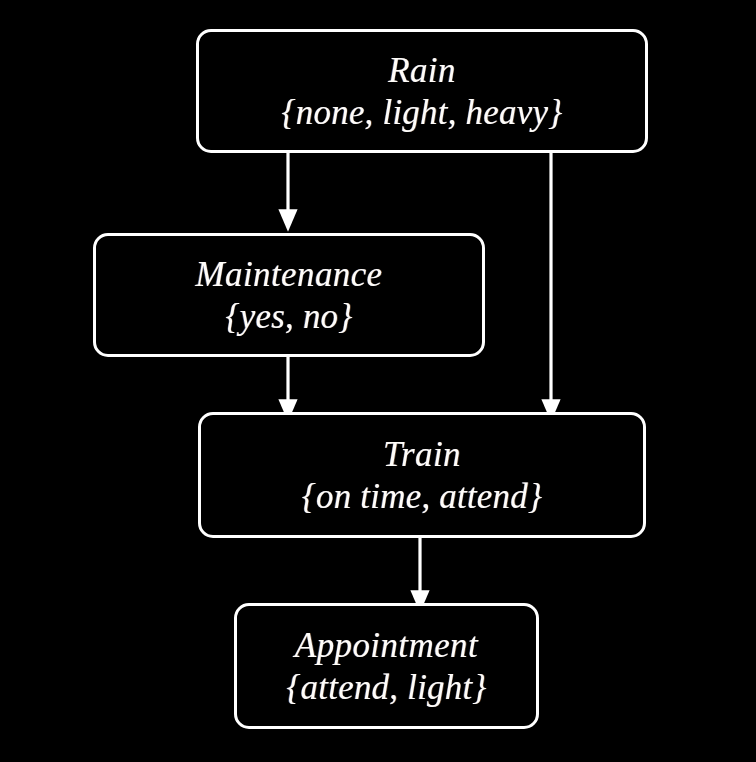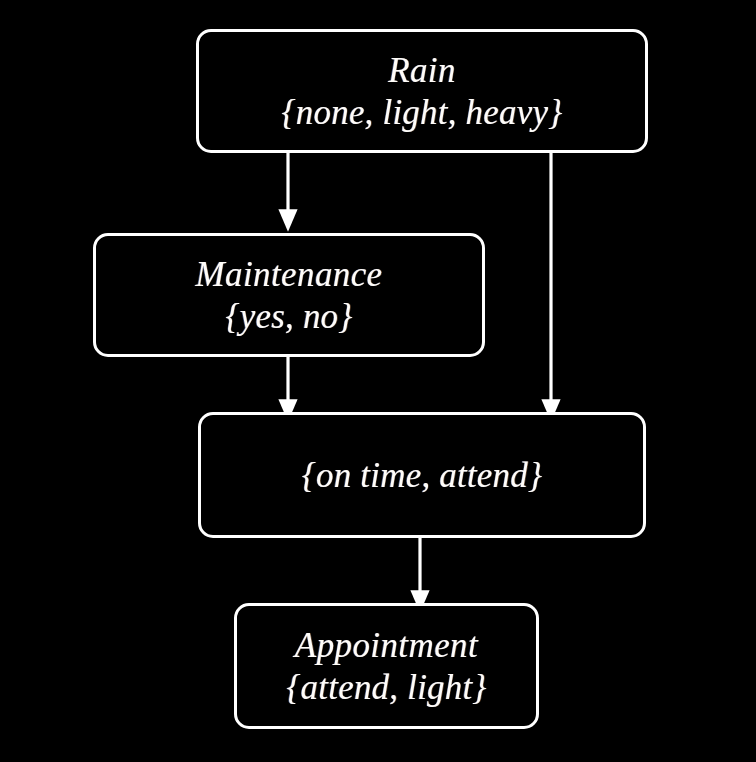--- a/index.html
+++ b/index.html
@@ -103,20 +103,21 @@
     <div class="node-name">Rain</div>
     <div class="node-domain">{none, light, heavy}</div>
   </div>
 
   <div class="node" id="node-maintenance">
     <div class="node-name">Maintenance</div>
     <div class="node-domain">{yes, no}</div>
   </div>
 
   <div class="node" id="node-train">
+    <div class="node-name">Train</div>
     <div class="node-domain">{on time, attend}</div>
   </div>
 
   <div class="node" id="node-appointment">
     <div class="node-name">Appointment</div>
     <div class="node-domain">{attend, light}</div>
   </div>
 
 </div>
 

